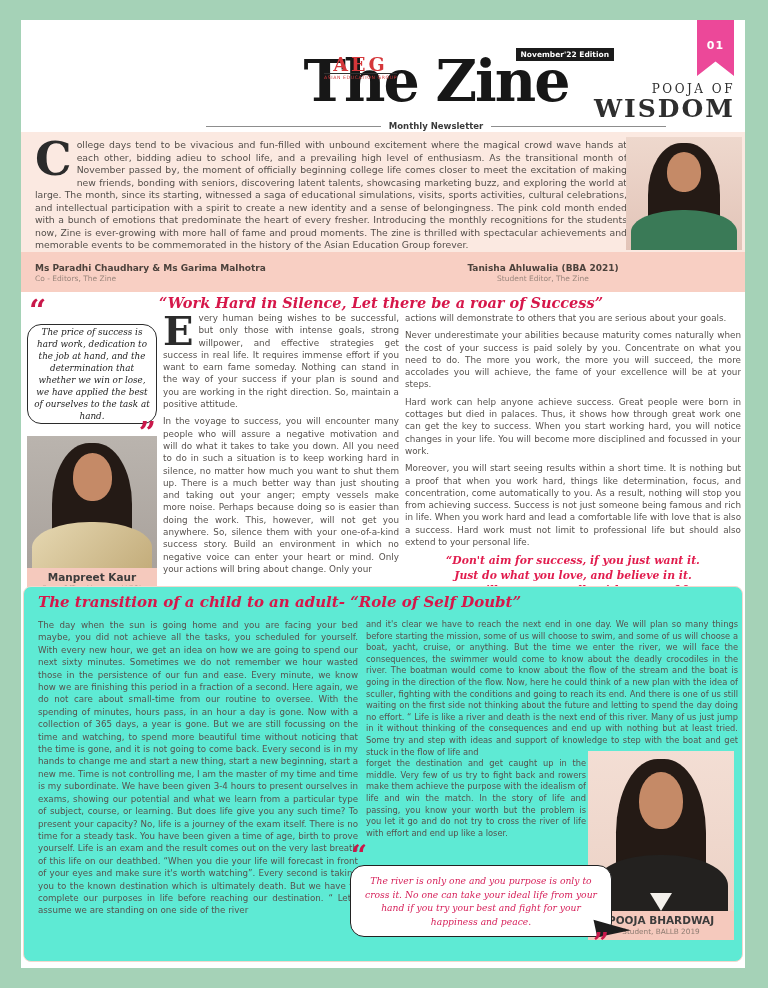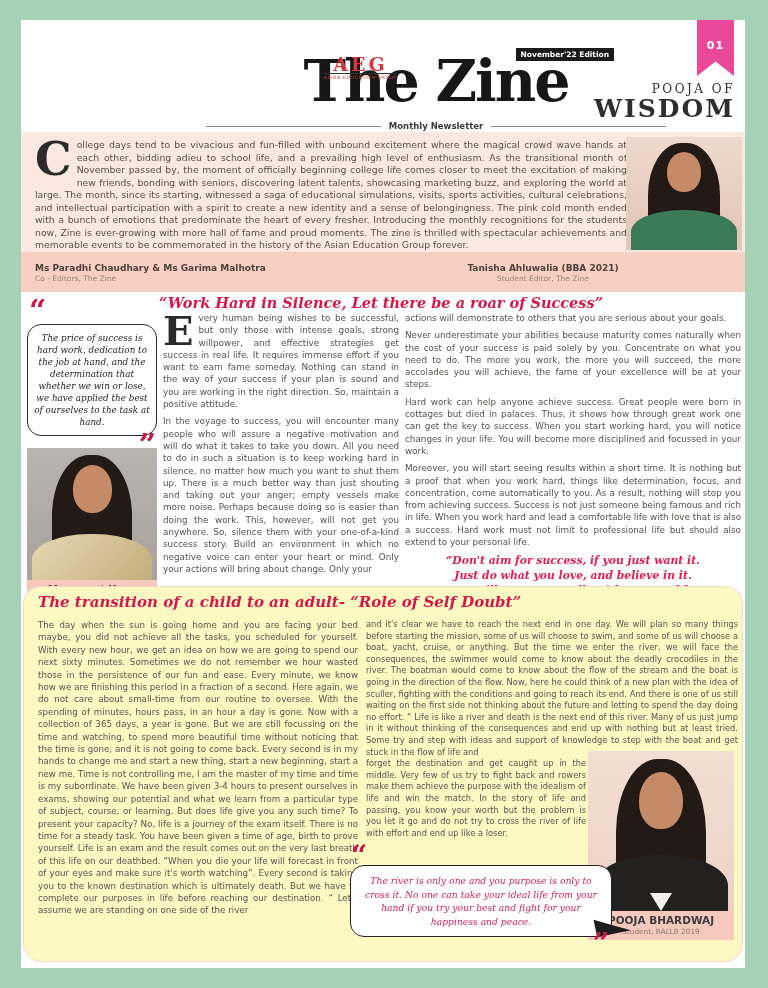--- a/index.html
+++ b/index.html
@@ -45,43 +45,43 @@
   .ed-role { font-size:7.5px; color:#99857b; margin-top:1px; }
 
   
   .article1 { position:absolute; left:0; top:272px; width:724px; height:294px; background:#fff; }
   .a1-title { position:absolute; left:120px; top:2px; width:480px; text-align:center;
     font-family:"DejaVu Serif", serif; font-style:italic; font-weight:bold; font-size:14.5px; color:#d6174a; }
   .sidebar { position:absolute; left:6px; top:12px; width:130px; }
   .q-open { font-family:"DejaVu Serif", serif; font-weight:bold; color:#c9184a; font-size:30px;
     line-height:14px; height:16px; display:block; margin-left:2px; }
   .sb-bubble { position:relative; border:1.6px solid #2b2b2b; border-radius:14px; background:#fff;
-    padding:7px 6px; margin-top:4px; }
+    padding:1px 6px; margin-top:4px; }
   .sb-bubble .txt { font-family:"DejaVu Serif", serif; font-style:italic; font-size:8.8px;
     line-height:12px; text-align:center; color:#222; }
   .tail-1 { position:absolute; right:-4px; bottom:-11px; width:0; height:0; z-index:-1;
     border-top:15px solid #1d1d1d; border-right:30px solid transparent; transform:rotate(-14deg); }
   .q-close-1 { position:absolute; right:0; bottom:-19px; font-family:"DejaVu Serif", serif; font-weight:bold;
     color:#c9184a; font-size:30px; line-height:18px; }
   .sb-photo { width:130px; height:132px; margin-top:12px; }
   .caption { background:#f5c9bd; text-align:center; padding:3px 2px 4px; }
   .cap-name { font-size:10.5px; font-weight:bold; color:#3c3c3c; }
   .cap-role { font-size:7.3px; color:#8d7b71; margin-top:1px; }
   .bodytext { font-size:8.8px; line-height:12.3px; text-align:justify; color:#57524e; }
   .bodytext p { margin-bottom:5px; }
   .a1-col1 { position:absolute; left:142px; top:20px; width:236px; height:272px; overflow:hidden; }
   .dropcap-e { float:left; font-family:"DejaVu Serif", serif; font-weight:bold; color:#2b2b2b;
     font-size:40px; line-height:33px; margin:2px 5px 0 0; }
   .a1-col2 { position:absolute; left:384px; top:20px; width:336px; height:274px; overflow:hidden; }
   .pull-quote { margin-top:3px; text-align:center; font-family:"DejaVu Serif", serif; font-style:italic;
     font-weight:bold; font-size:10.8px; line-height:15px; color:#e11d4e; }
 
   
-  .article2 { position:absolute; left:2px; top:566px; width:720px; height:376px; background:#fef9c3;
-    border:1px solid #f3d8cd; border-radius:18px; }
+  .article2 { position:absolute; left:2px; top:566px; width:720px; height:376px; background:#5eead4;
+    border:1px solid #f3d8cd; border-radius:8px; }
   .a2-title { position:absolute; left:14px; top:6px; font-family:"DejaVu Serif", serif; font-style:italic;
     font-weight:bold; font-size:15px; color:#d6174a; }
   .a2-col1 { position:absolute; left:14px; top:32px; width:320px; height:336px; overflow:hidden;
     font-size:8.7px; line-height:12.4px; text-align:justify; color:#57524e; }
   .a2-col2 { position:absolute; left:342px; top:32px; width:372px; height:244px; overflow:hidden;
     font-size:8.3px; line-height:11.6px; text-align:justify; color:#57524e; }
   .a2-part2 { margin-right:152px; }
   .a2-photo { position:absolute; right:8px; top:164px; width:146px; z-index:2; }
   .a2-photo .avatar { width:146px; height:160px; }
   .a2-bubble { position:absolute; left:326px; top:278px; width:262px; border:1.6px solid #222;

